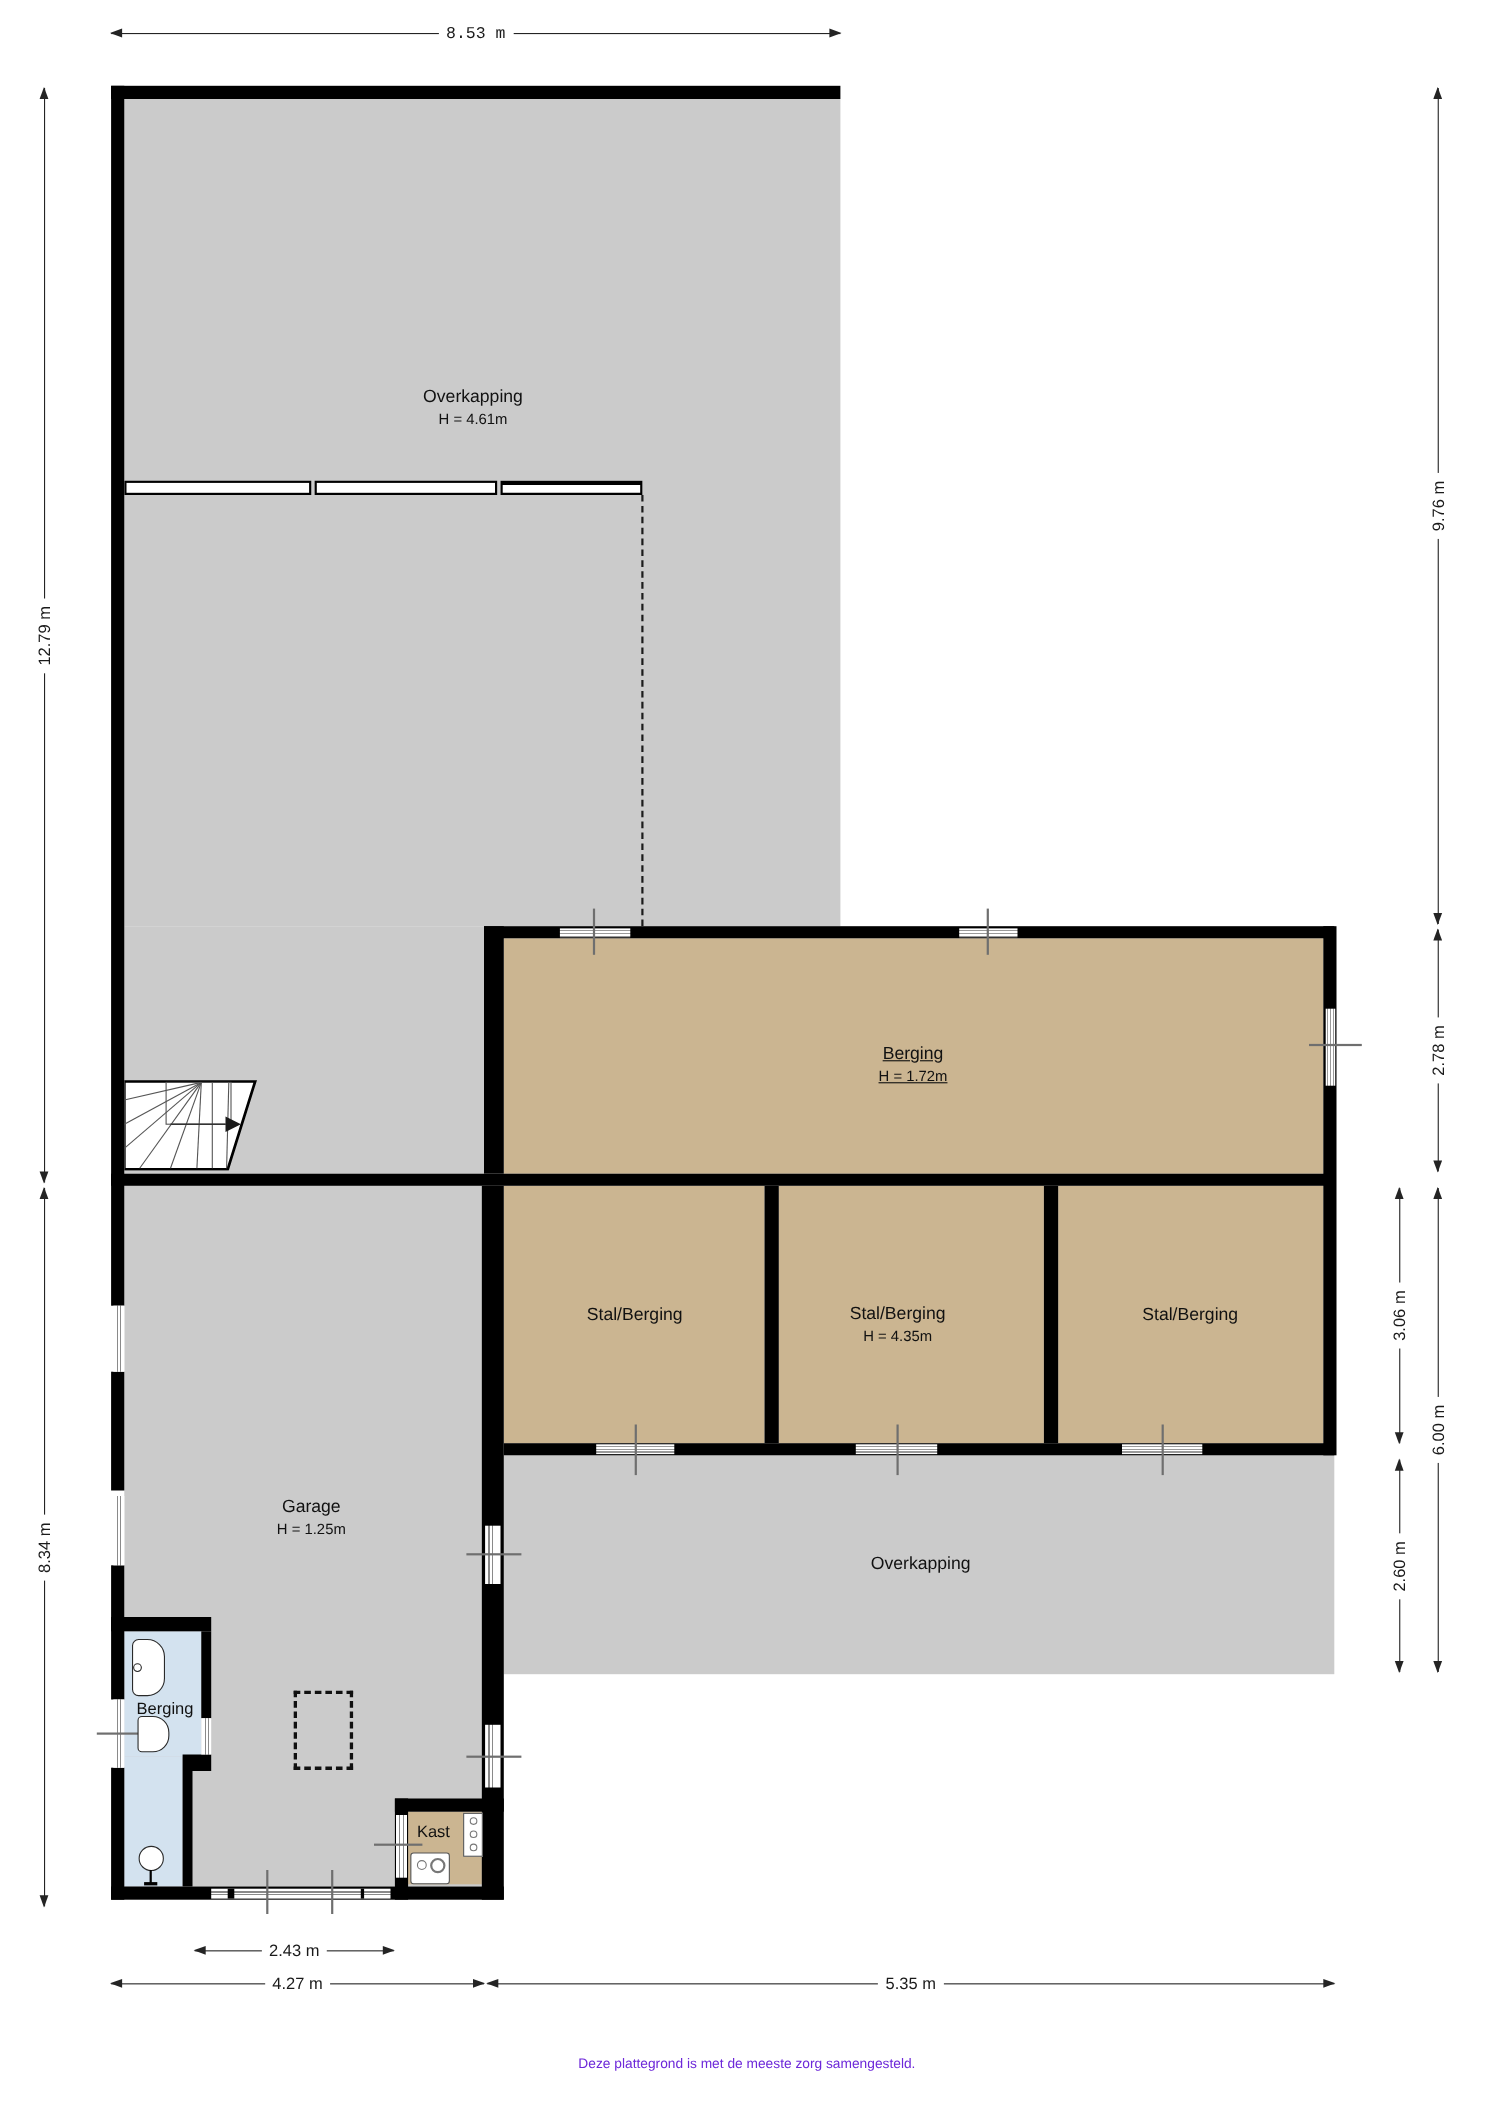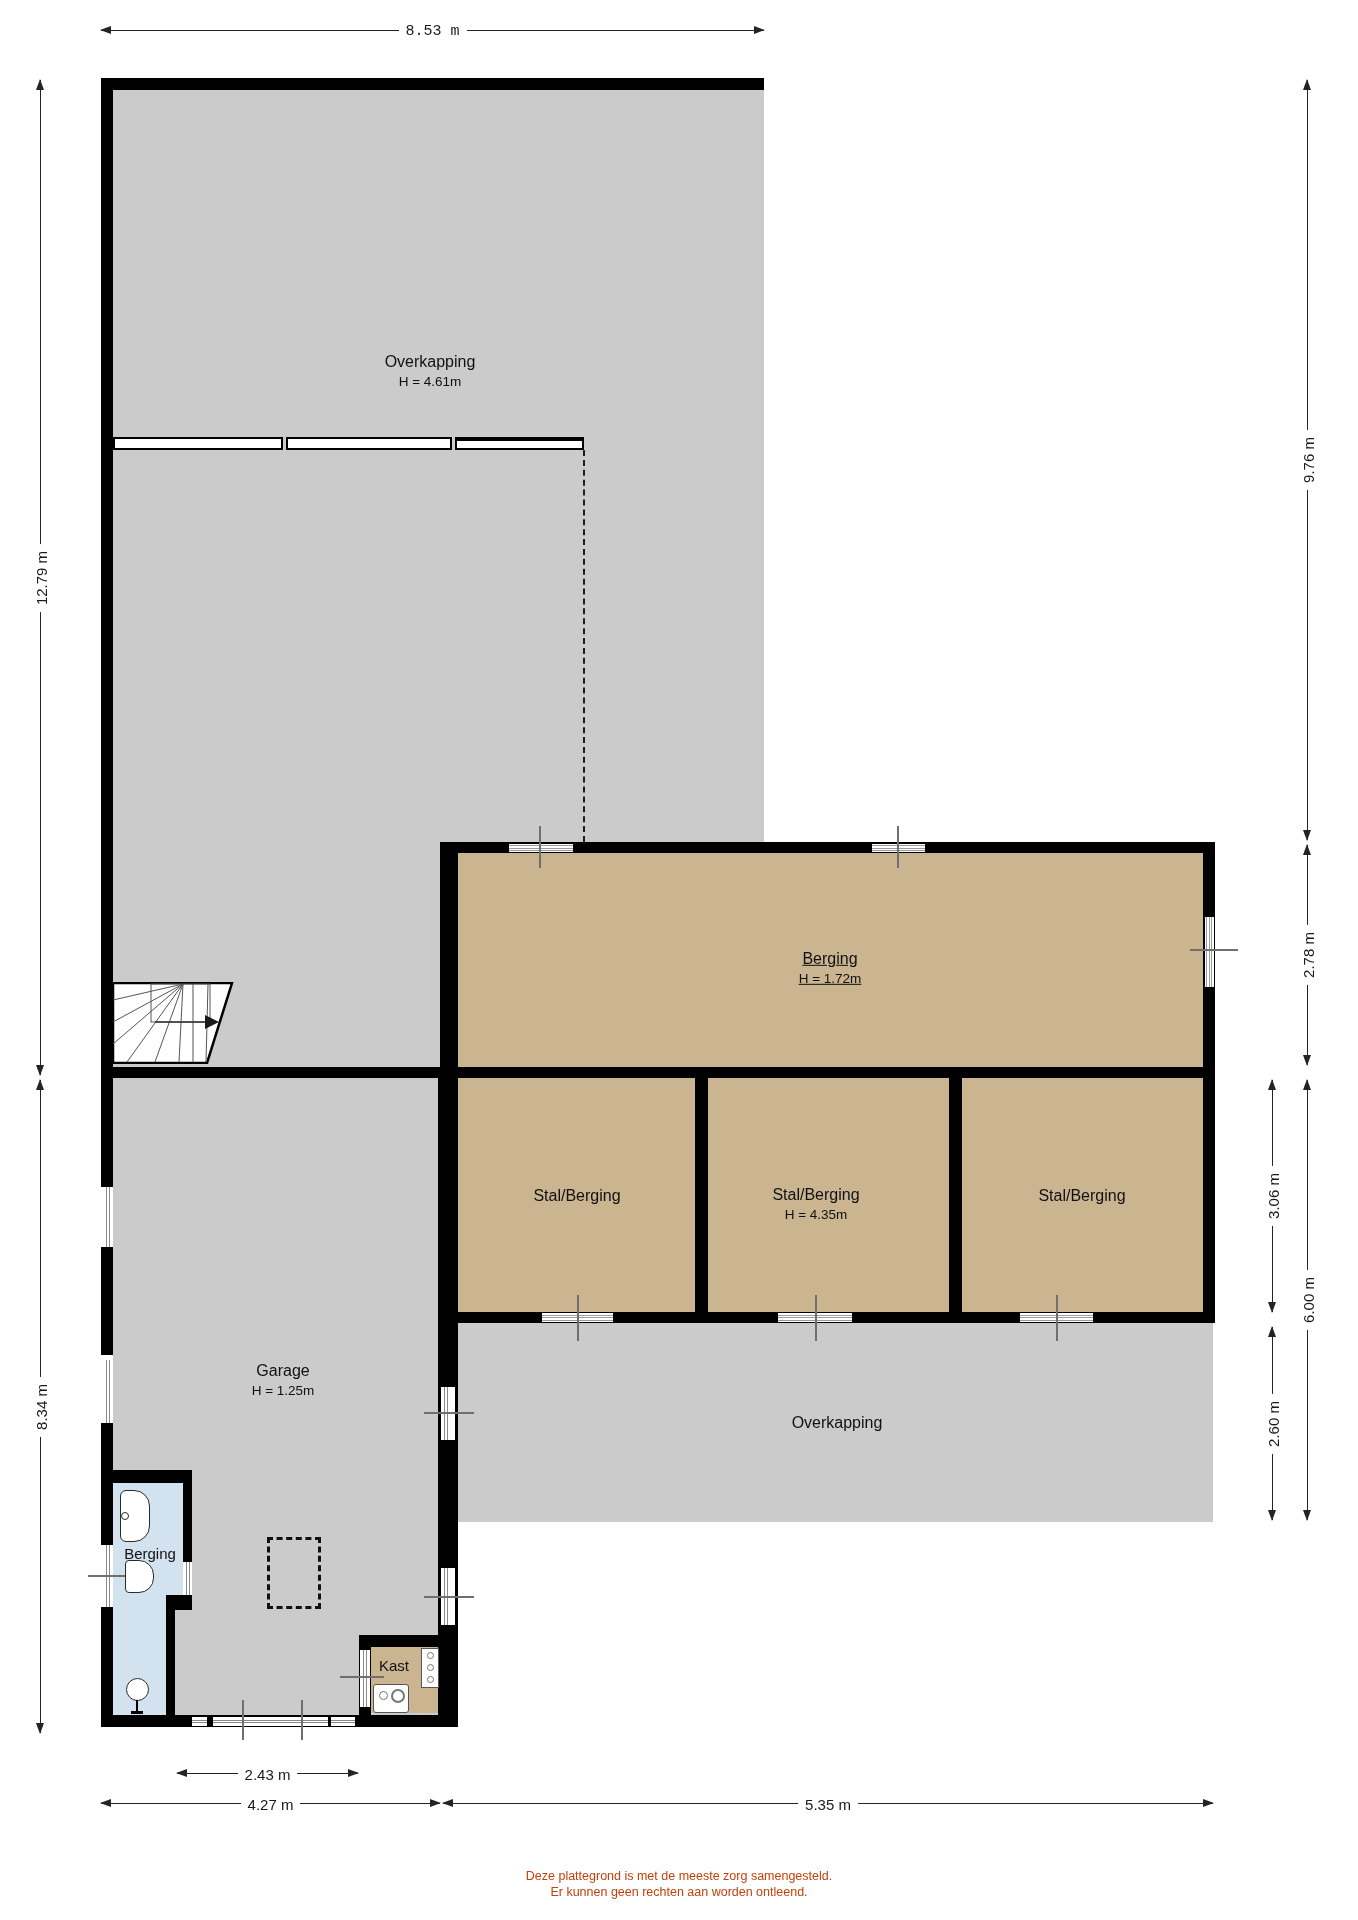--- a/index.html
+++ b/index.html
@@ -28,21 +28,21 @@
   .ah{position:absolute;width:0;height:0;}
   .ah-l{left:-1px;top:-5px;border-top:4.5px solid transparent;border-bottom:4.5px solid transparent;border-right:11px solid #242424;}
   .ah-r{right:-1px;top:-5px;border-top:4.5px solid transparent;border-bottom:4.5px solid transparent;border-left:11px solid #242424;}
   .ah-t{top:-1px;left:-5px;border-left:4.5px solid transparent;border-right:4.5px solid transparent;border-bottom:11px solid #242424;}
   .ah-b{bottom:-1px;left:-5px;border-left:4.5px solid transparent;border-right:4.5px solid transparent;border-top:11px solid #242424;}
   .dim-h .dlabel{position:absolute;left:50%;top:0;transform:translate(-50%,-50%);background:#fff;
                  padding:0 7px;font-size:15px;color:#1a1a1a;white-space:nowrap;}
   .dim-v .dlabel{position:absolute;top:50%;left:0;transform:translate(-50%,-50%) rotate(-90deg);background:#fff;
                  padding:0 7px;font-size:15px;color:#1a1a1a;white-space:nowrap;}
   .fixture{position:absolute;background:#fff;border:1.6px solid #2a2a2a;box-sizing:border-box;}
-  .footer{position:absolute;left:0;width:100%;text-align:center;font-size:12.5px;color:#c2410c;line-height:1.3;}
+  .footer{position:absolute;left:0;width:100%;text-align:center;font-size:12.5px;color:#6d28d9;line-height:1.3;}
   svg{display:block;}
 </style>
 </head>
 <body>
 
 <div class="canvas">
 
   <div class="area covered" style="left:113px;top:90px;width:651px;height:752px;"></div>
   <div class="area covered" style="left:113px;top:842px;width:327px;height:225px;"></div>
   <div class="area storage" style="left:458px;top:853px;width:745px;height:214px;"></div>
@@ -233,16 +233,15 @@
     <span class="dlabel">4.27 m</span>
   </div>
   <div class="dim-h" style="left:443px;top:1803px;width:770px;">
     <span class="ah ah-l"></span>
     <span class="ah ah-r"></span>
     <span class="dlabel">5.35 m</span>
   </div>
 
   <div class="footer" style="top:1868px;">
     <div>Deze plattegrond is met de meeste zorg samengesteld.</div>
-    <div>Er kunnen geen rechten aan worden ontleend.</div>
   </div>
 
 </div>
 
 </body></html>

